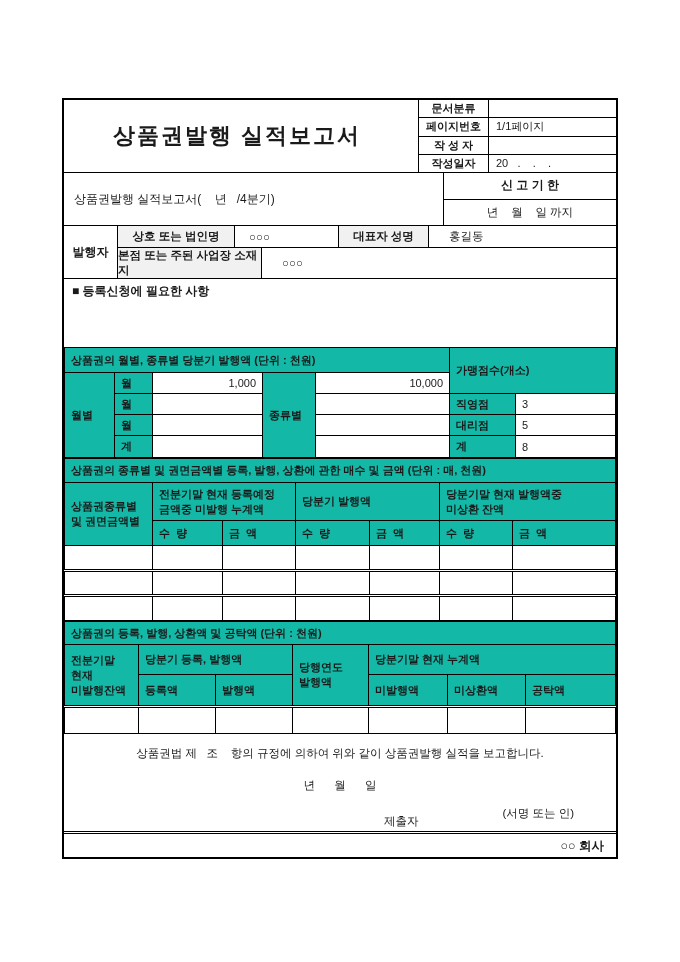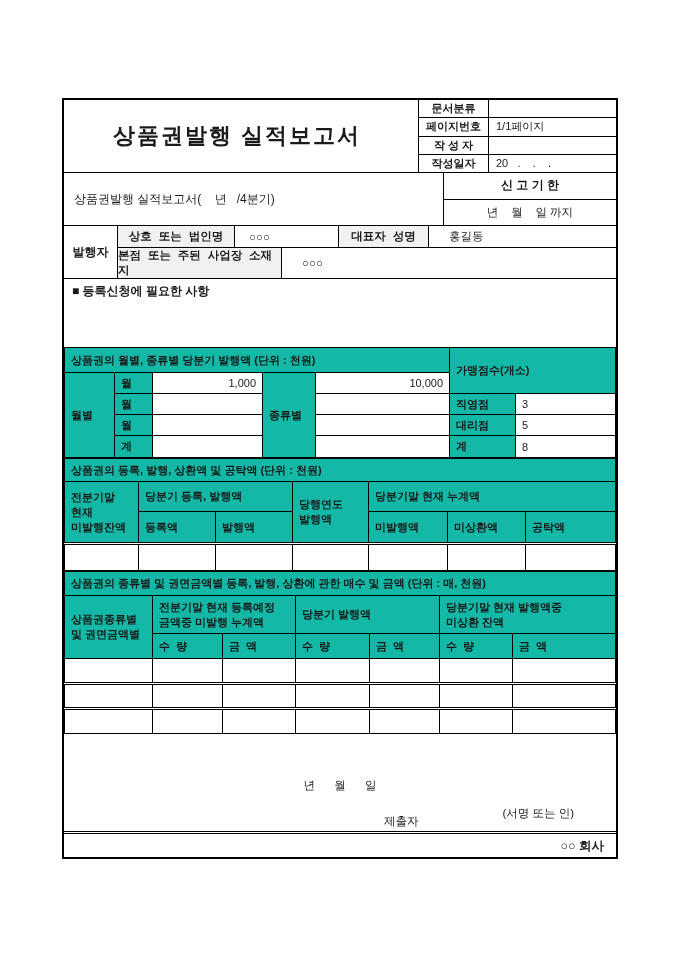--- a/index.html
+++ b/index.html
@@ -37,26 +37,26 @@
   .deadline-header { flex: 1; border-bottom: 1px solid #000; display:flex; align-items:center; justify-content:center; font-weight:bold; font-size:12px; white-space: pre-wrap; }
   .deadline-value { flex: 1; display:flex; align-items:center; justify-content:center; font-size:11.5px; white-space: pre-wrap; }
 
   
   .s3 { display: flex; height: 53px; border-bottom: 1px solid #000; }
   .issuer-label { width: 54px; border-right: 1px solid #000; display:flex; align-items:center; justify-content:center; font-weight:bold; font-size:12px; }
   .issuer-body { flex: 1; display: flex; flex-direction: column; }
   .issuer-row { flex: 1; display: flex; font-size: 11.5px; }
   .issuer-row.r1 { border-bottom: 1px solid #000; }
   .cell { display: flex; align-items: center; }
-  .cell.lab { background:#f1f1f1; font-weight: bold; justify-content: center; border-right: 1px solid #000; font-family: Liberation Mono, monospace; }
+  .cell.lab { background:#f1f1f1; font-weight: bold; justify-content: center; border-right: 1px solid #000; }
   .cell.val { padding-left: 20px; }
   .w-name { width: 117px; }
   .w-nameval { width: 104px; border-right: 1px solid #000; padding-left: 14px; }
   .w-ceo { width: 90px; }
-  .w-addr { width: 164px; }
+  .w-addr { width: 144px; }
   .flex1 { flex: 1; }
 
   
   .s4 { height: 68px; padding: 4px 8px; font-size: 12px; font-weight: bold; }
 
   
   table.tbl { width: 100%; border-collapse: collapse; table-layout: fixed; }
   table.tbl td { border: 1px solid #000; font-size: 11px; padding: 0 6px; overflow: hidden; vertical-align: middle; }
   td.hd { background: #14b8a6; font-weight: bold; text-align: left; }
   td.num { text-align: right; }
@@ -166,20 +166,81 @@
     <tr style="height:22px">
       <td class="hd">계</td>
       <td class="num"></td>
       <td class="num"></td>
       <td class="hd">계</td>
       <td class="lft">8</td>
     </tr>
   </tbody>
     </table>
 
+  <table class="tbl s7">
+    <colgroup>
+      <col style="width:88px">
+        <col style="width:70px">
+        <col style="width:73px">
+      <col style="width:74px">
+        <col style="width:70px">
+        <col style="width:73px">
+        <col>
+    </colgroup>
+    <tbody>
+        <tr style="height:24px">
+      <td colspan="7" class="hd">상품권의 종류별 및 권면금액별 등록, 발행, 상환에 관한 매수 및 금액 (단위 : 매, 천원)</td>
+    </tr>
+    <tr style="height:38px">
+      <td rowspan="2" class="hd pre">상품권종류별
+및 권면금액별</td>
+      <td colspan="2" class="hd pre">전분기말 현재 등록예정
+금액중 미발행 누계액</td>
+      <td colspan="2" class="hd">당분기 발행액</td>
+      <td colspan="2" class="hd pre">당분기말 현재 발행액중
+미상환 잔액</td>
+    </tr>
+    <tr style="height:25px">
+      <td class="hd prew">수  량</td>
+      <td class="hd prew">금  액</td>
+      <td class="hd prew">수  량</td>
+      <td class="hd prew">금  액</td>
+      <td class="hd prew">수  량</td>
+      <td class="hd prew">금  액</td>
+    </tr>
+    <tr style="height:25px" class="emptyrow">
+      <td></td>
+          <td></td>
+      <td></td>
+          <td></td>
+      <td></td>
+          <td></td>
+      <td></td>
+    </tr>
+    <tr style="height:25px" class="emptyrow">
+      <td></td>
+          <td></td>
+      <td></td>
+          <td></td>
+      <td></td>
+          <td></td>
+      <td></td>
+    </tr>
+    <tr style="height:25px" class="emptyrow">
+      <td></td>
+          <td></td>
+      <td></td>
+          <td></td>
+      <td></td>
+          <td></td>
+      <td></td>
+    </tr>
+  </tbody>
+    </table>
+
   <table class="tbl s6">
     <colgroup>
       <col style="width:74px">
         <col style="width:77px">
         <col style="width:77px">
       <col style="width:76px">
         <col style="width:79px">
         <col style="width:78px">
         <col>
     </colgroup>
@@ -208,82 +269,22 @@
           <td></td>
       <td></td>
           <td></td>
       <td></td>
           <td></td>
       <td></td>
     </tr>
   </tbody>
     </table>
 
-  <table class="tbl s7">
-    <colgroup>
-      <col style="width:88px">
-        <col style="width:70px">
-        <col style="width:73px">
-      <col style="width:74px">
-        <col style="width:70px">
-        <col style="width:73px">
-        <col>
-    </colgroup>
-    <tbody>
-        <tr style="height:24px">
-      <td colspan="7" class="hd">상품권의 종류별 및 권면금액별 등록, 발행, 상환에 관한 매수 및 금액 (단위 : 매, 천원)</td>
-    </tr>
-    <tr style="height:38px">
-      <td rowspan="2" class="hd pre">상품권종류별
-및 권면금액별</td>
-      <td colspan="2" class="hd pre">전분기말 현재 등록예정
-금액중 미발행 누계액</td>
-      <td colspan="2" class="hd">당분기 발행액</td>
-      <td colspan="2" class="hd pre">당분기말 현재 발행액중
-미상환 잔액</td>
-    </tr>
-    <tr style="height:25px">
-      <td class="hd prew">수  량</td>
-      <td class="hd prew">금  액</td>
-      <td class="hd prew">수  량</td>
-      <td class="hd prew">금  액</td>
-      <td class="hd prew">수  량</td>
-      <td class="hd prew">금  액</td>
-    </tr>
-    <tr style="height:25px" class="emptyrow">
-      <td></td>
-          <td></td>
-      <td></td>
-          <td></td>
-      <td></td>
-          <td></td>
-      <td></td>
-    </tr>
-    <tr style="height:25px" class="emptyrow">
-      <td></td>
-          <td></td>
-      <td></td>
-          <td></td>
-      <td></td>
-          <td></td>
-      <td></td>
-    </tr>
-    <tr style="height:25px" class="emptyrow">
-      <td></td>
-          <td></td>
-      <td></td>
-          <td></td>
-      <td></td>
-          <td></td>
-      <td></td>
-    </tr>
-  </tbody>
-    </table>
-
   <div class="s8">
+    <div class="decl-text">상품권법 제   조    항의 규정에 의하여 위와 같이 상품권발행 실적을 보고합니다.</div>
     <div class="decl-date">년      월      일</div>
     <div class="decl-submitter">제출자</div>
     <div class="decl-sign">(서명 또는 인)</div>
   </div>
 
   <div class="s9">○○ 회사</div>
 
 </div>
 
 </body></html>

